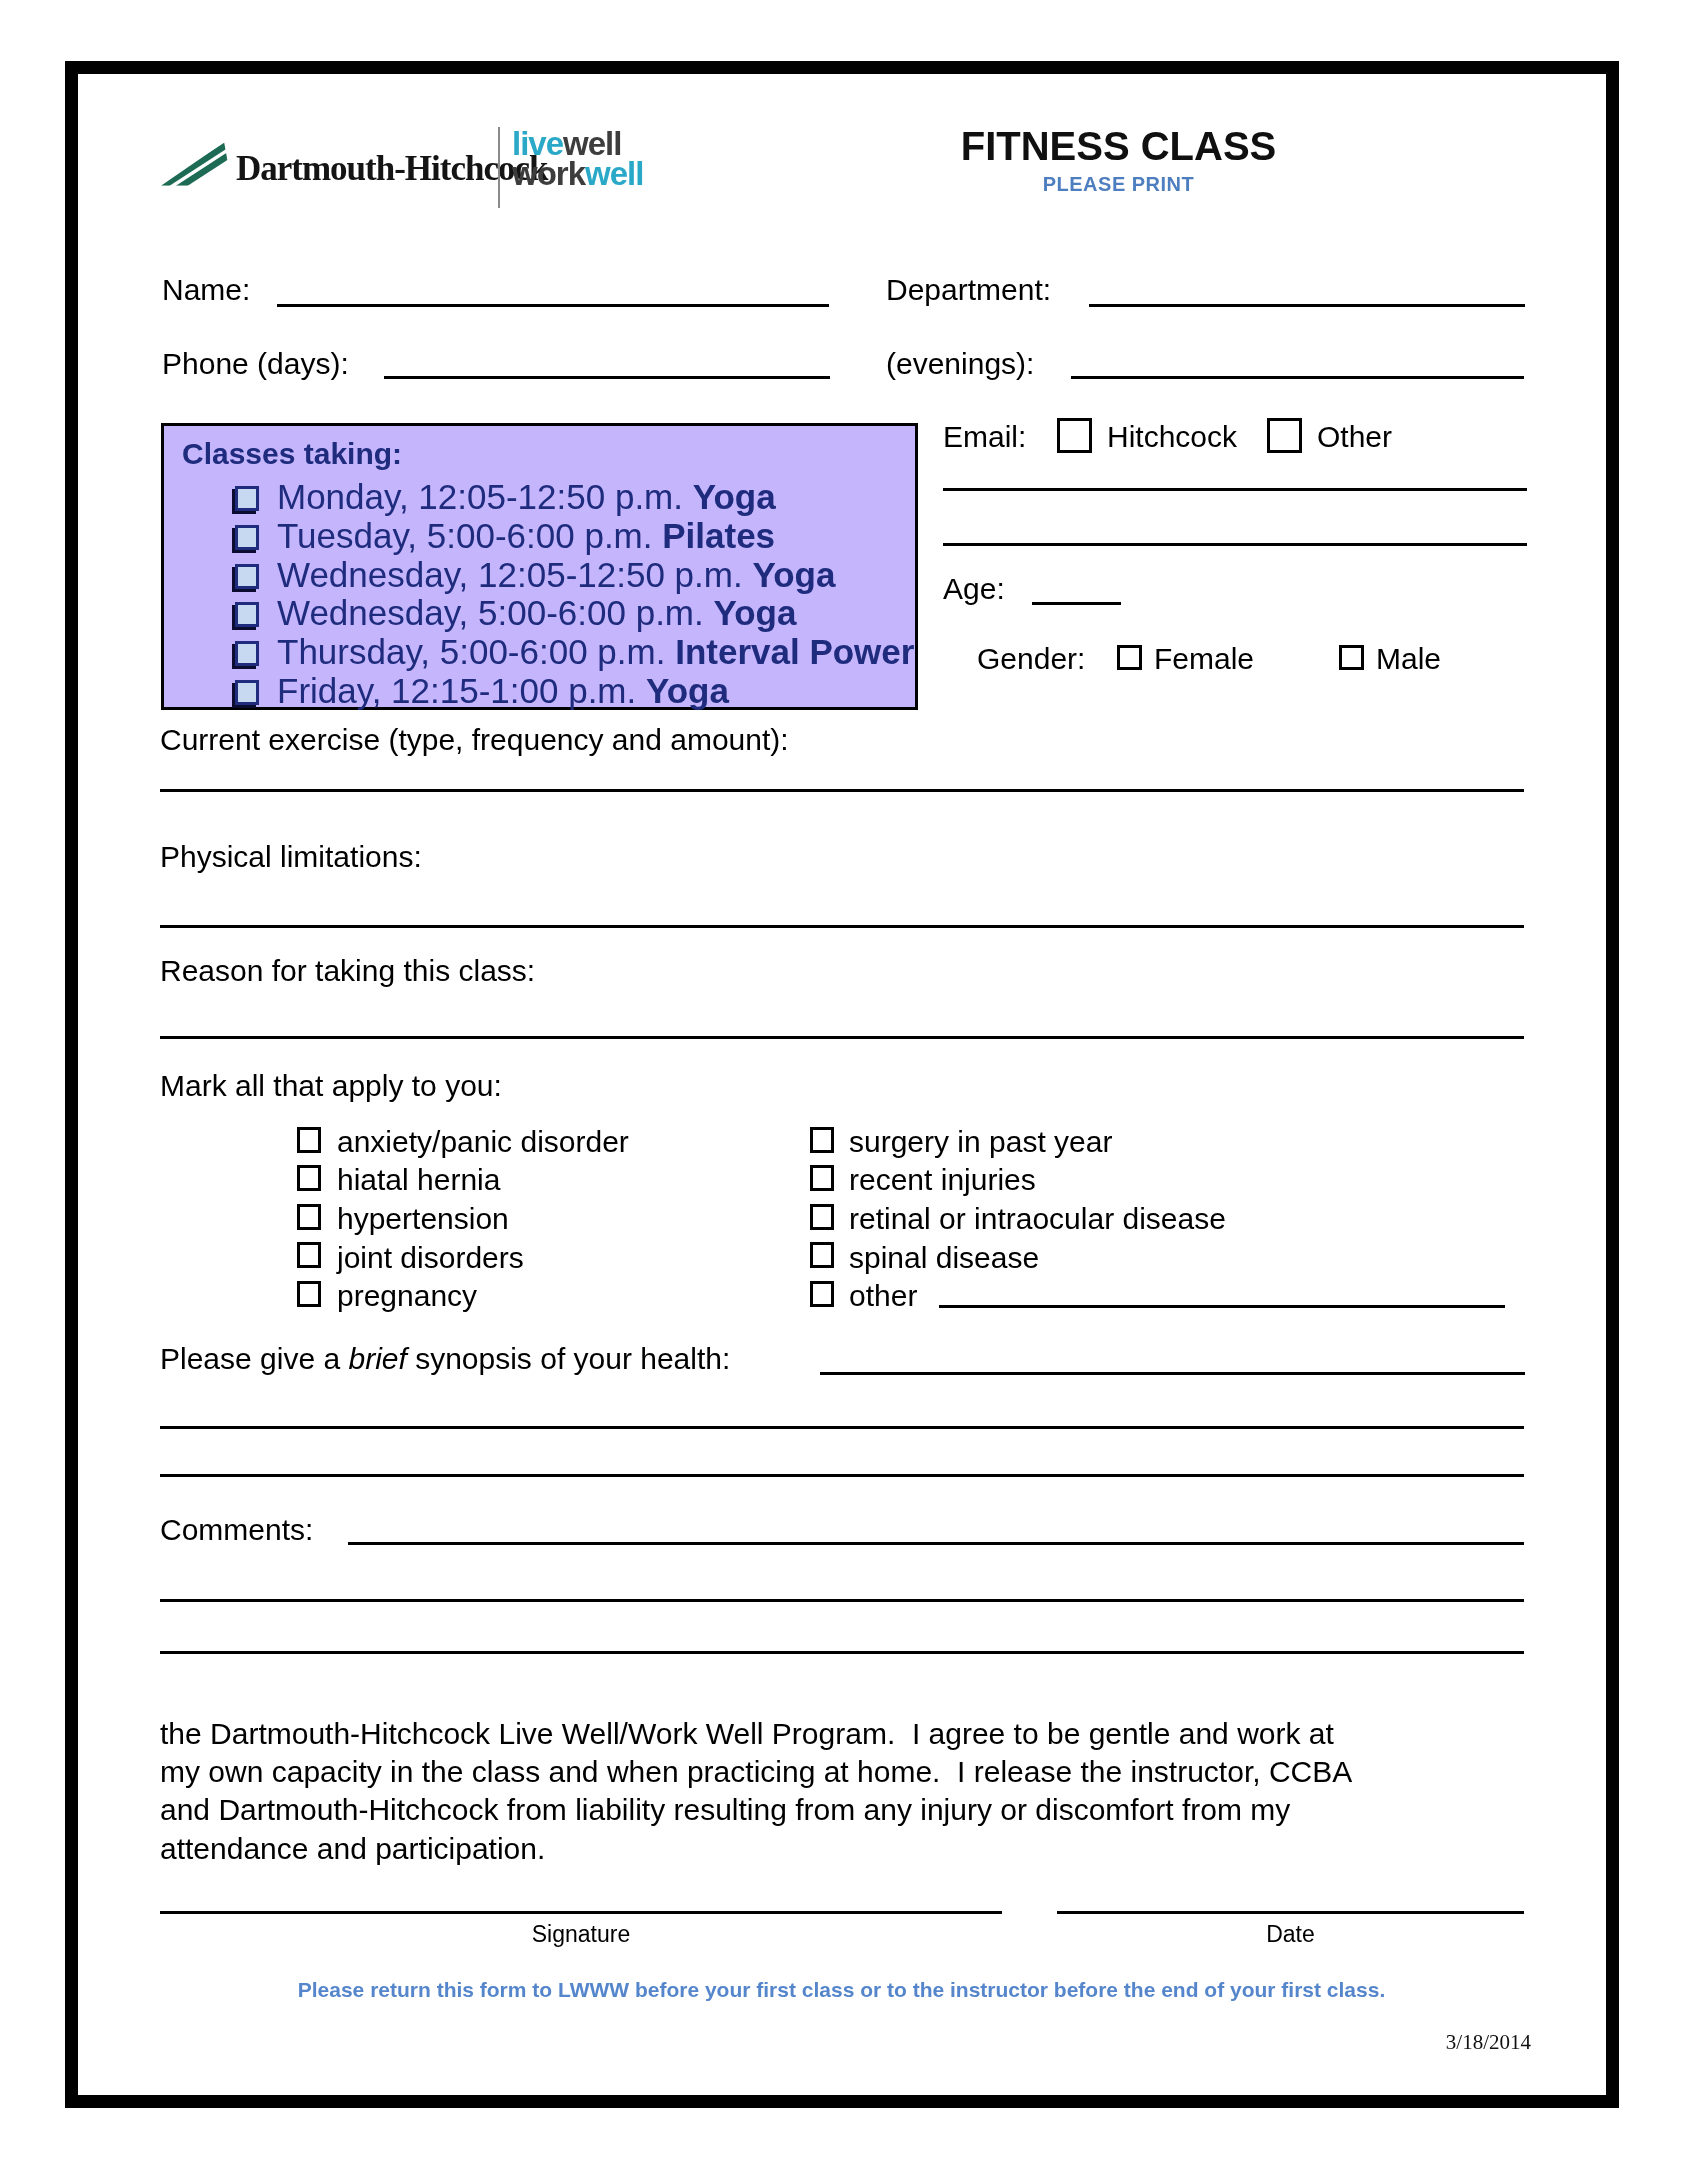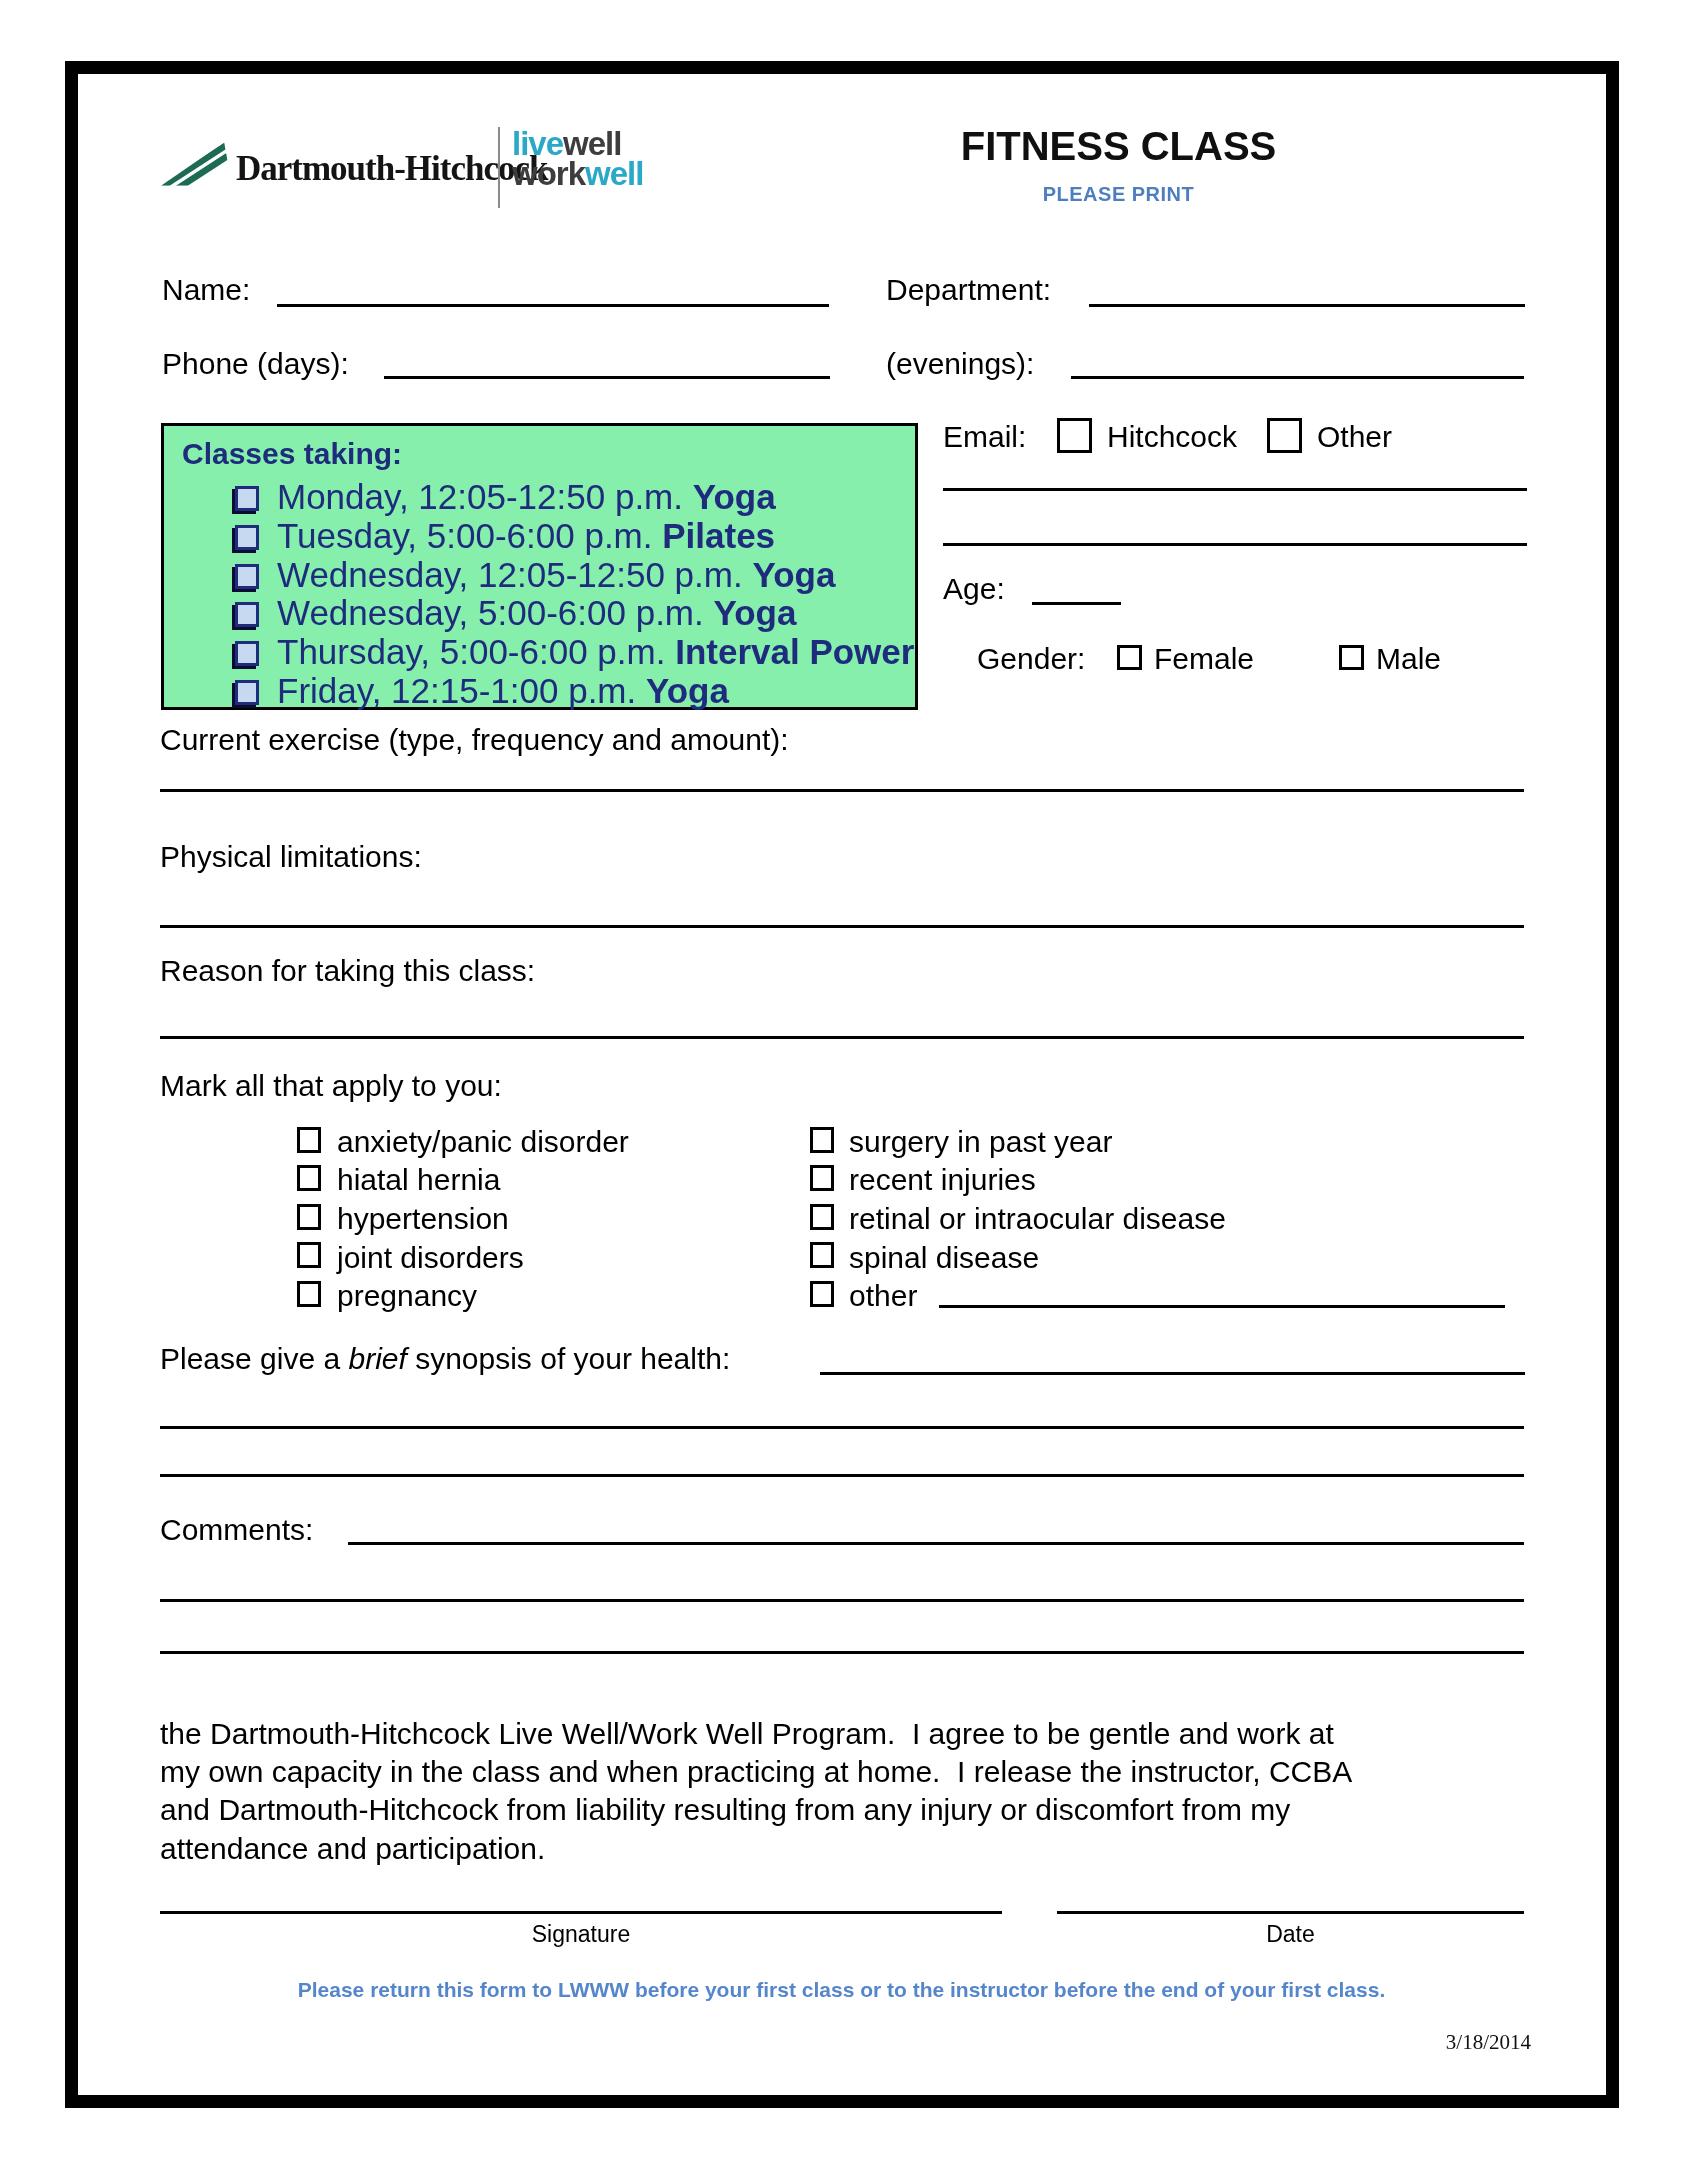--- a/index.html
+++ b/index.html
@@ -13,24 +13,24 @@
   
   .dh-text{position:absolute;font-family:"Liberation Serif", serif;font-weight:bold;
            font-size:35px;letter-spacing:-1px;color:#141414;}
   .logo-divider{position:absolute;width:2px;background:#8a8a8a;}
   .lww{position:absolute;font-size:33px;font-weight:bold;line-height:30px;letter-spacing:-1px;}
   .lww .teal{color:#29A8C7;font-weight:bold;}
   .lww .dark{color:#3D3D3D;font-weight:600;}
   .title-wrap{position:absolute;left:752px;top:103px;width:733px;text-align:center;}
   .title1{font-size:40px;font-weight:bold;color:#101010;line-height:46px;margin-top:20px;}
   .title2{font-size:38px;font-weight:bold;color:#101010;line-height:44px;}
-  .please-print{font-size:20px;font-weight:bold;color:#4D7EBF;margin-top:14px;letter-spacing:0.5px;}
+  .please-print{font-size:20px;font-weight:bold;color:#4D7EBF;margin-top:4px;letter-spacing:0.5px;}
   
   .classes-box{position:absolute;left:161px;top:423px;width:757px;height:287px;
-               background:#86efac;border:3px solid #000;box-sizing:border-box;}
+               background:#c4b5fd;border:3px solid #000;box-sizing:border-box;}
   .classes-title{position:absolute;left:18px;top:11px;font-size:30px;font-weight:bold;color:#1F2C7E;}
   .class-row{position:absolute;left:71px;height:38px;font-size:35px;color:#1F2C7E;white-space:pre;}
   .cb-shadow{display:inline-block;width:18px;height:19px;border:3px solid #1F2C7E;
              box-shadow:-3px 3px 0 #0c0c30;background:#C7D9F1;margin-right:18px;
              vertical-align:-2px;}
   .class-when{font-weight:normal;}
   .class-name{font-weight:bold;}
   
   .cb{position:absolute;border:3px solid #000;background:#fff;box-sizing:border-box;}
   

